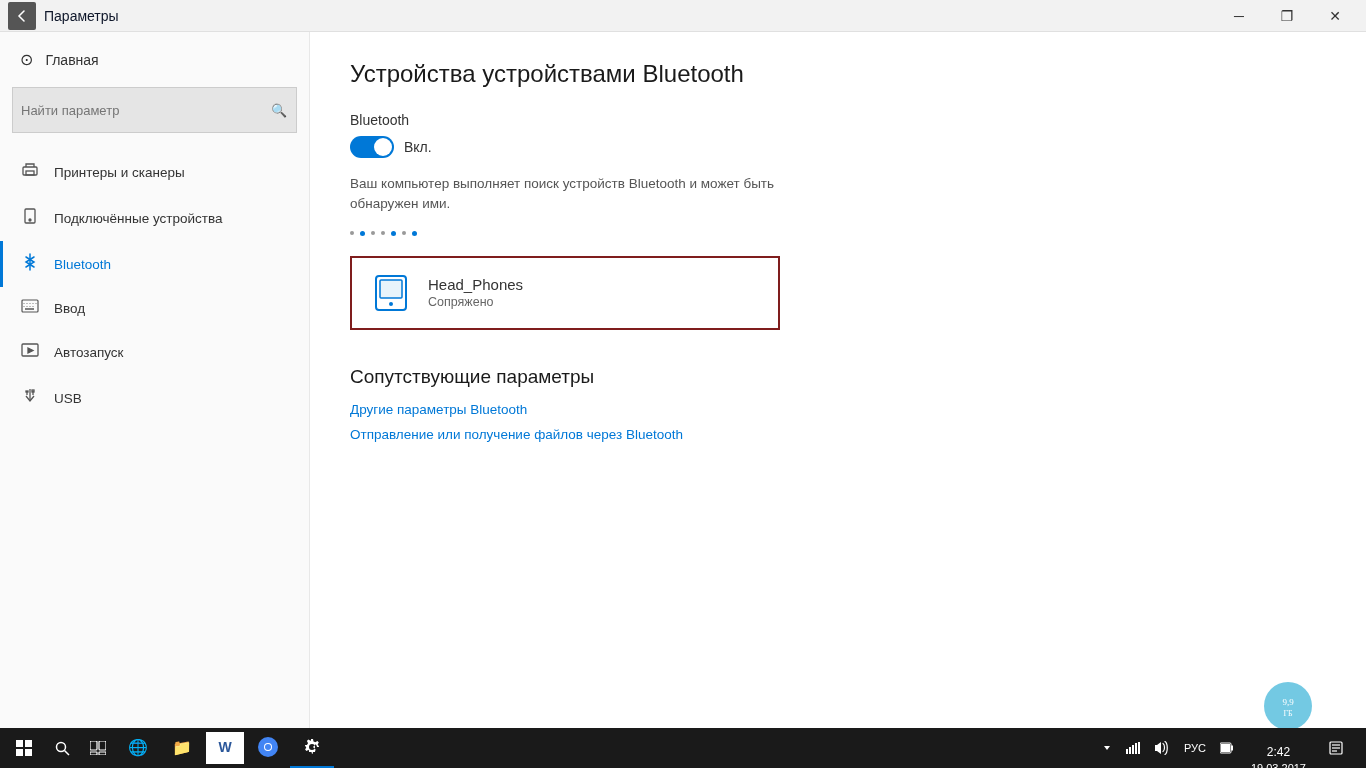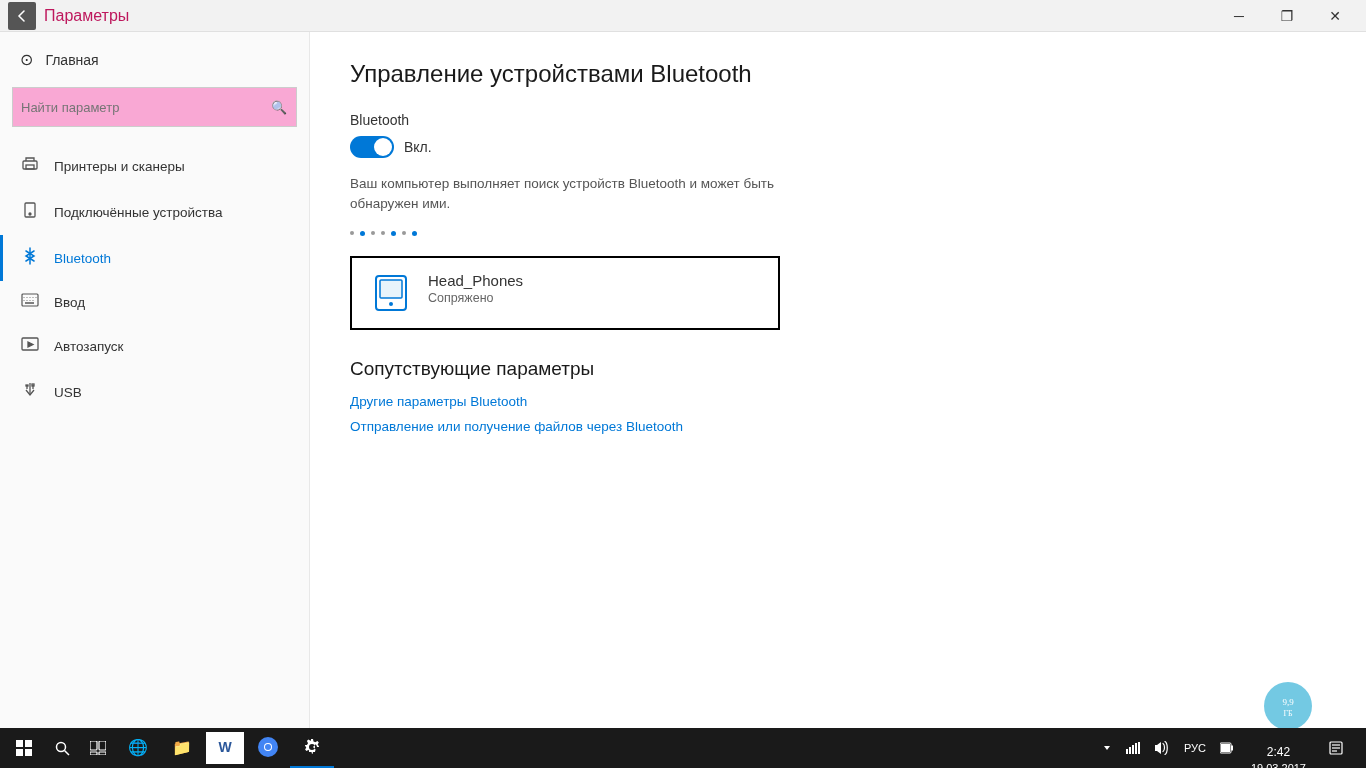--- a/index.html
+++ b/index.html
@@ -29,22 +29,22 @@
       justify-content: center;
       background: #555;
       border-radius: 2px;
       cursor: pointer;
       margin-right: 8px;
     }
     .title-bar-back svg {
       fill: white;
     }
     .title-bar-title {
-      font-size: 16px;
-      color: #be185d;
+      font-size: 14px;
+      color: #0f172a;
       flex: 1;
     }
     .title-bar-controls {
       display: flex;
       gap: 2px;
     }
     .title-bar-btn {
       width: 46px;
       height: 28px;
       display: flex;
@@ -84,23 +84,23 @@
     }
     .sidebar-home-icon {
       margin-right: 12px;
       font-size: 16px;
     }
     .search-box {
       margin: 0 12px 16px 12px;
       display: flex;
       align-items: center;
       border: 1px solid #ccc;
-      background: #f9a8d4;
+      background: #e5e5e5;
       padding: 0 8px;
-      height: 40px;
+      height: 46px;
     }
     .search-box input {
       border: none;
       outline: none;
       font-size: 13px;
       flex: 1;
       background: transparent;
     }
     .search-box-icon {
       font-size: 13px;
@@ -204,25 +204,26 @@
     .dot {
       width: 5px;
       height: 5px;
       background: #0078d7;
       border-radius: 50%;
     }
     .dot.small { width: 4px; height: 4px; background: #999; }
 
     
     .device-card {
-      border: 2px solid #000000;
+      border: 2px solid #7f1d1d;
       padding: 14px 18px;
       display: flex;
+      align-items: center;
       max-width: 430px;
-      margin-bottom: 28px;
+      margin-bottom: 36px;
       cursor: pointer;
       background: white;
     }
     .device-icon {
       width: 42px;
       height: 42px;
       margin-right: 16px;
       color: #0078d7;
       display: flex;
       align-items: center;
@@ -468,21 +469,21 @@
           <line x1="11" y1="4" x2="11" y2="8"></line>
           <rect x="4" y="4" width="2" height="1"></rect>
           <rect x="10" y="3" width="2" height="2"></rect>
         </svg>
       </span>
       <span>USB</span>
     </div>
   </div>
 
   <div class="content">
-    <h1 class="content-title">Управление устройствами Bluetooth</h1>
+    <h1 class="content-title">Устройства устройствами Bluetooth</h1>
 
     <div class="section-label">Bluetooth</div>
 
     <div class="toggle-row">
       <div class="toggle"></div>
       <span class="toggle-label">Вкл.</span>
     </div>
 
     <p class="searching-text">Ваш компьютер выполняет поиск устройств Bluetooth и может быть обнаружен ими.</p>
 

